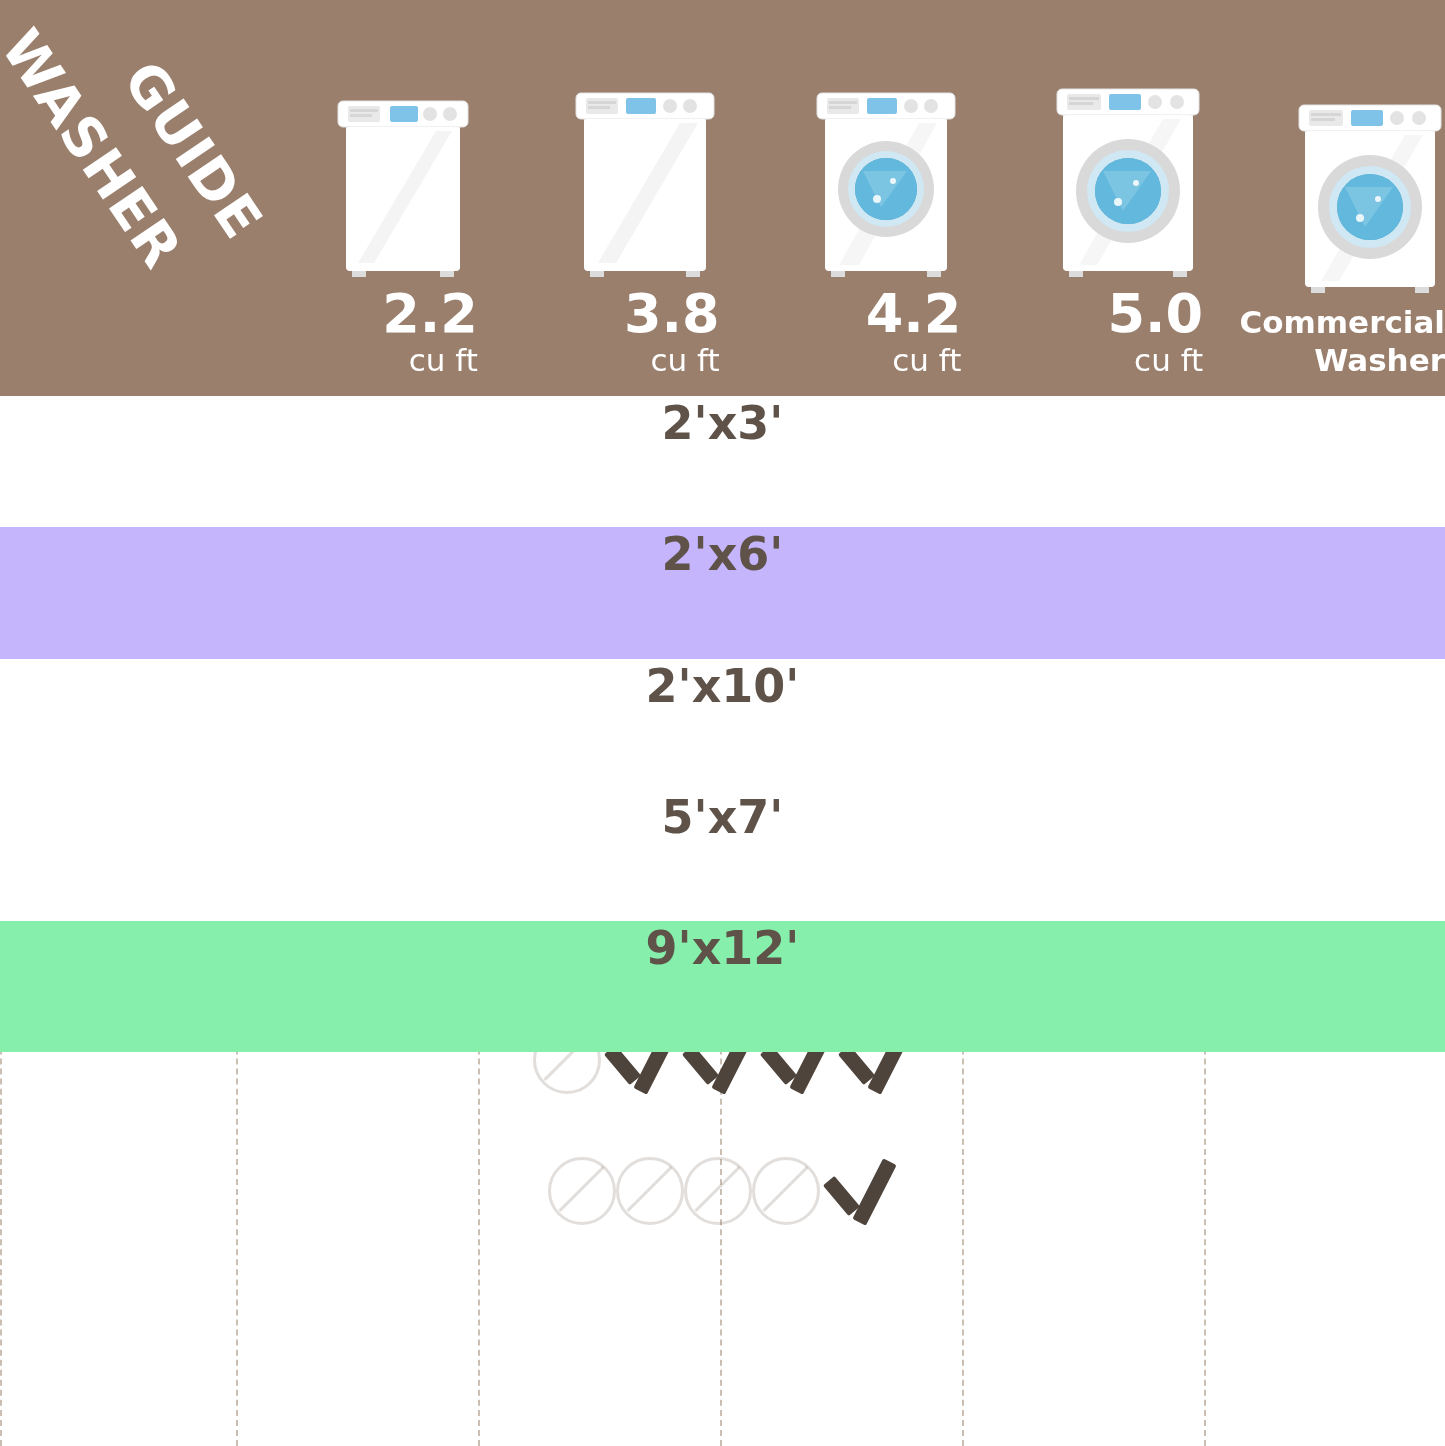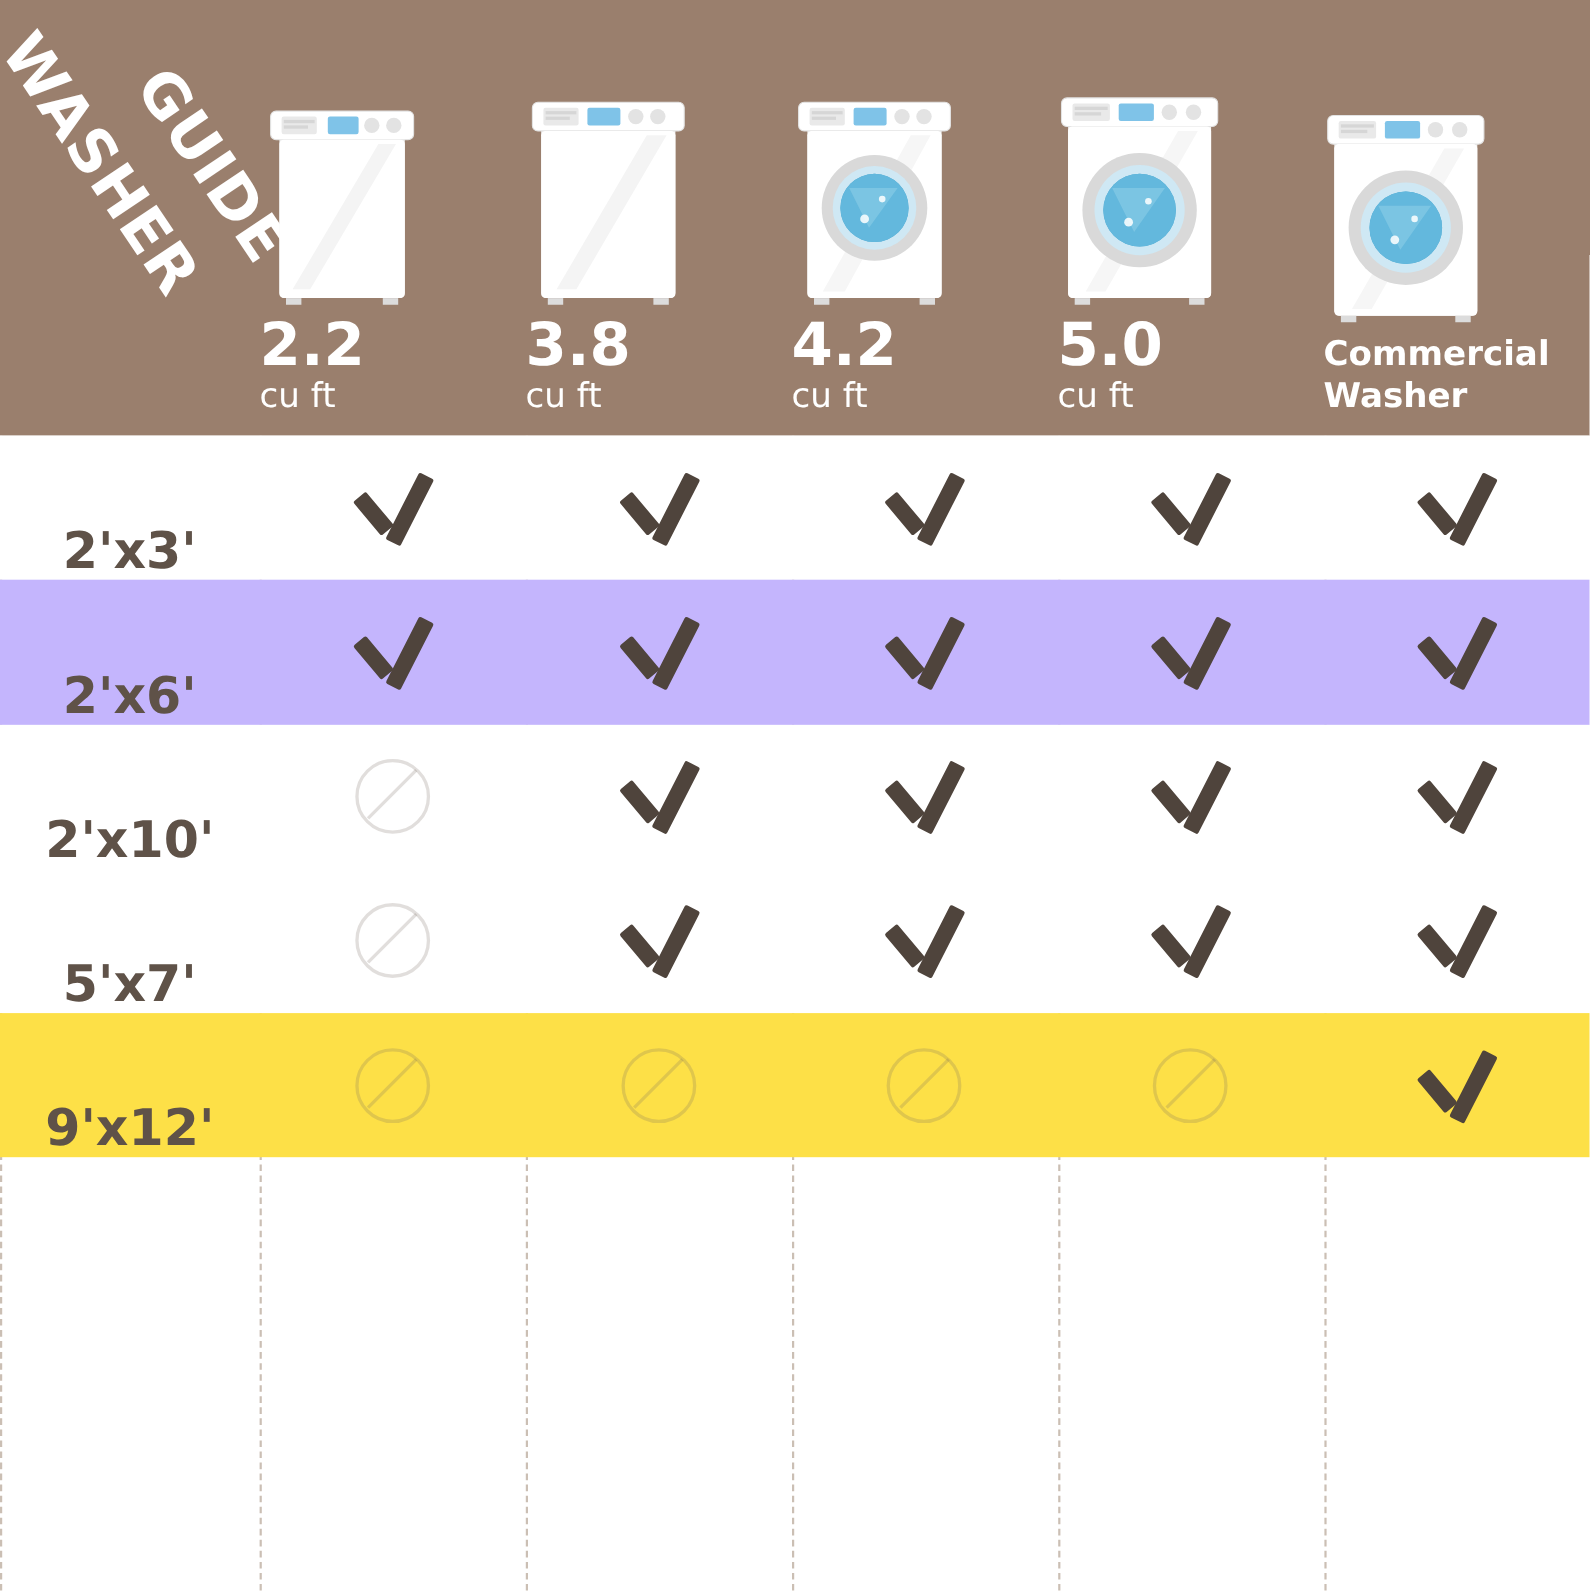--- a/index.html
+++ b/index.html
@@ -63,21 +63,21 @@
     top: 0;
     width: 1209px;
     height: 396px;
     display: flex;
   }
   .head-col {
     flex: 1 1 0;
     position: relative;
     display: flex;
     flex-direction: column;
-    align-items: flex-start;
+    align-items: flex-end;
     justify-content: flex-end;
     padding-bottom: 16px;
     box-sizing: border-box;
   }
   .washer-art {
     width: 150px;
     height: 210px;
     position: relative;
     margin-bottom: 10px;
   }
@@ -105,27 +105,28 @@
   
   .table {
     position: relative;
     width: 1445px;
     height: 1050px;
   }
   .row {
     display: flex;
     width: 1445px;
     height: 131.25px;
-    align-items: flex-end;
+    align-items: center;
     box-sizing: border-box;
     position: relative;
+    flex-direction: column;
   }
   .row.odd  { background: #ffffff; }
   .row.even { background: #c4b5fd; }
-  .row.even.light { background: #fde047; }
+  .row.even.light { background: #86efac; }
 
   .row-label {
     width: 236px;
     flex: 0 0 236px;
     text-align: center;
     color: #5f5248;
     font-size: 46px;
     font-weight: bold;
     box-sizing: border-box;
   }

